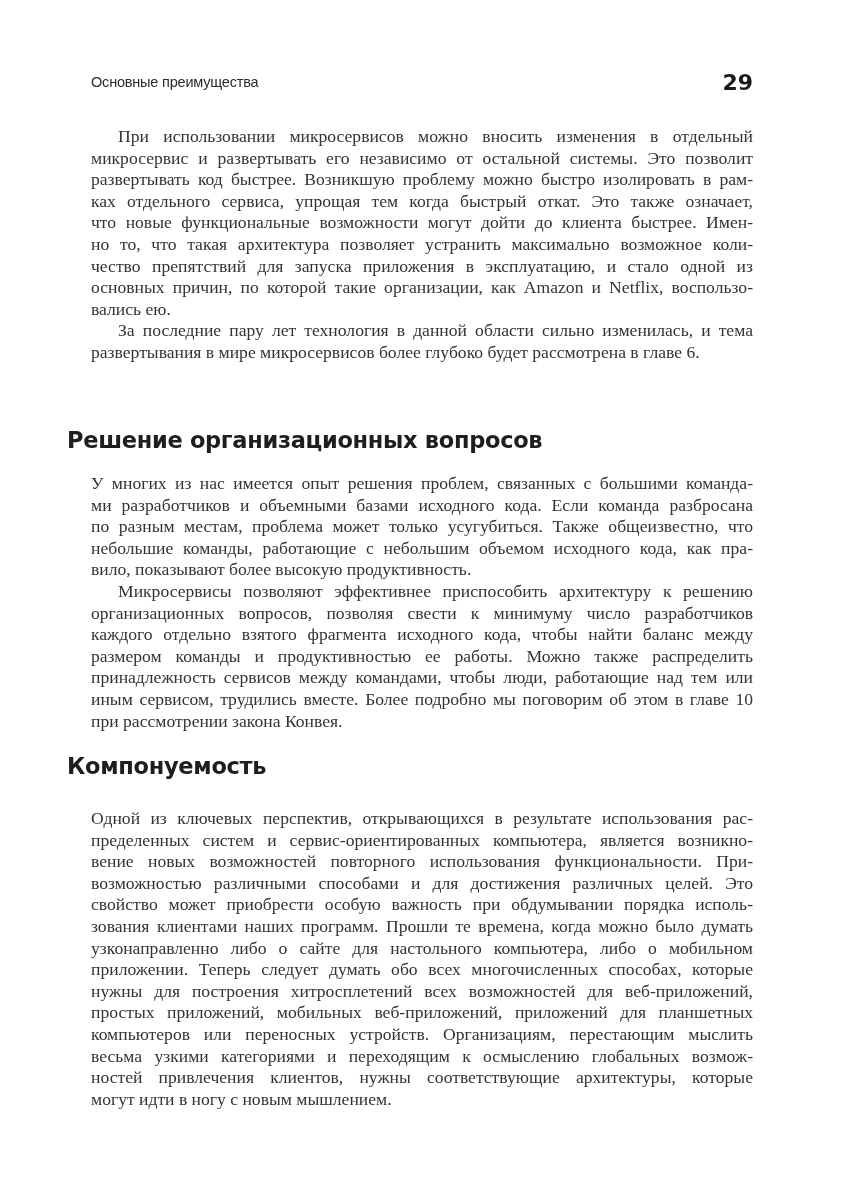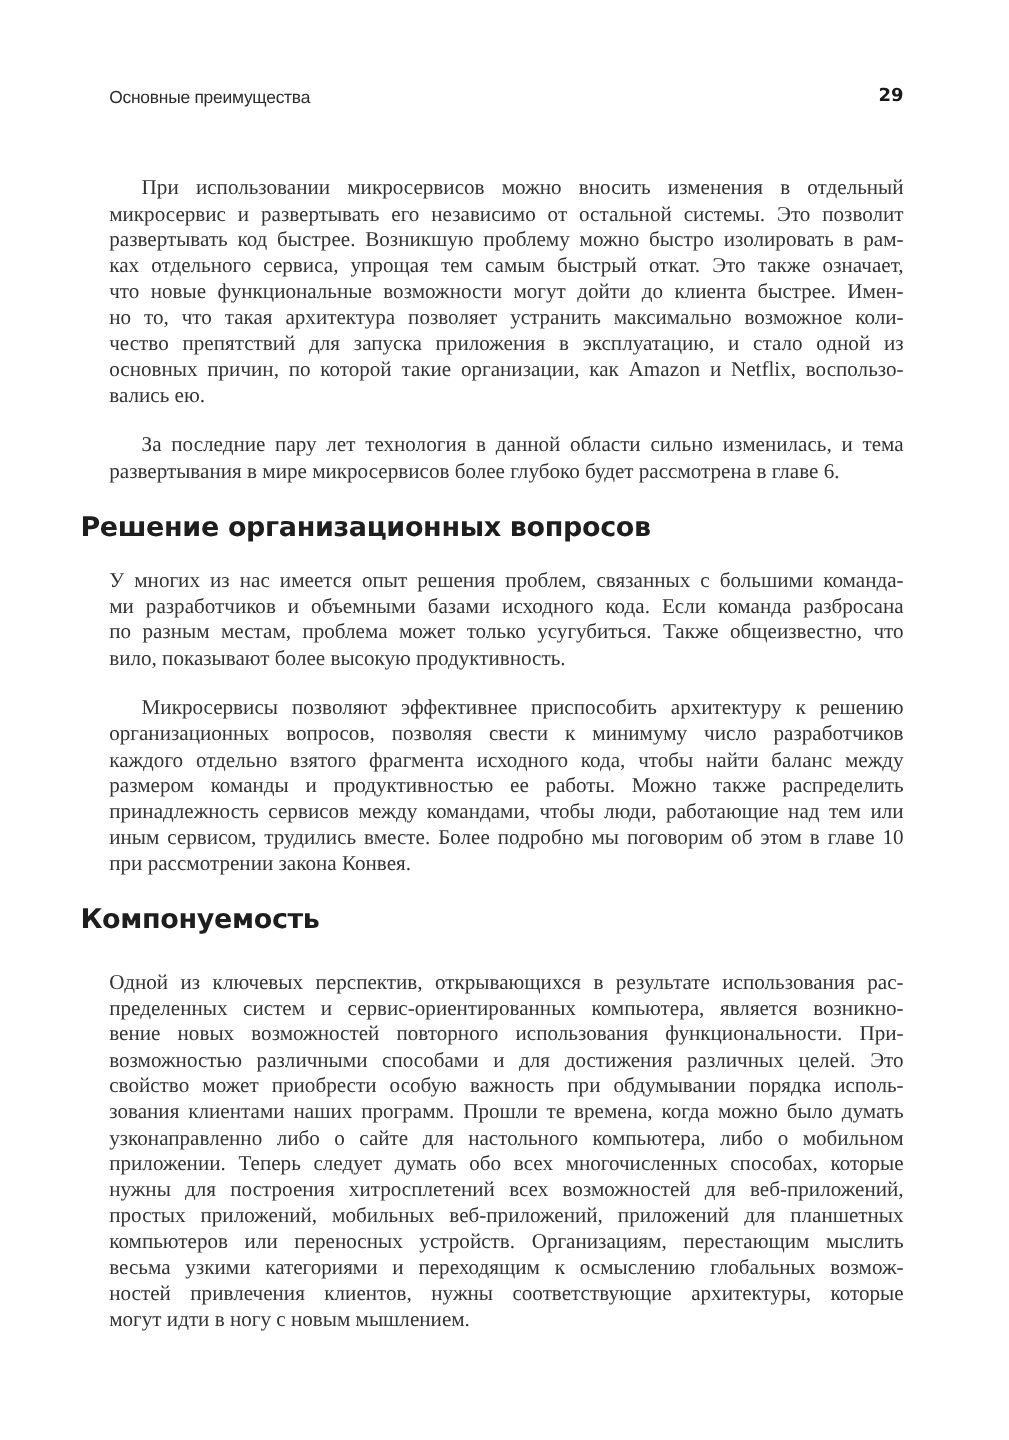--- a/index.html
+++ b/index.html
@@ -35,21 +35,21 @@
       font-size: 14.5px;
       color: #2a2a2a;
       letter-spacing: -0.2px;
     }
     .page-number {
       position: absolute;
       right: 0;
       top: -2px;
       font-family: "DejaVu Sans", sans-serif;
       font-weight: bold;
-      font-size: 15px;
+      font-size: 22px;
       color: #1a1a1a;
     }
     .body-text {
       position: absolute;
       left: 91px;
       width: 662px;
       font-family: "Liberation Serif", serif;
       font-size: 17.6px;
       line-height: 21.6px;
       color: #333333;
@@ -60,21 +60,20 @@
       white-space: nowrap;
       text-align: justify;
       text-align-last: justify;
       overflow: visible;
     }
     .line.last {
       text-align-last: left;
     }
     .line.indent {
       padding-left: 27px;
-      margin-top: 20px;
     }
     .section-heading {
       position: absolute;
       left: 67px;
       font-family: "DejaVu Sans", sans-serif;
       font-weight: bold;
       font-size: 22.5px;
       color: #1e1e1e;
       letter-spacing: -0.3px;
       white-space: nowrap;
@@ -88,40 +87,41 @@
   <div class="running-head">
     <span class="running-title">Основные преимущества</span>
     <span class="page-number">29</span>
   </div>
 
   <div class="body-text" style="top:126px;">
     <div>
       <span class="line indent">При использовании микросервисов можно вносить изменения в отдельный</span>
       <span class="line">микросервис и развертывать его независимо от остальной системы. Это позволит</span>
       <span class="line">развертывать код быстрее. Возникшую проблему можно быстро изолировать в рам-</span>
-      <span class="line">ках отдельного сервиса, упрощая тем самым быстрый откат. Это также означает,</span>
+      <span class="line">ках отдельного сервиса, упрощая тем когда быстрый откат. Это также означает,</span>
       <span class="line">что новые функциональные возможности могут дойти до клиента быстрее. Имен-</span>
       <span class="line">но то, что такая архитектура позволяет устранить максимально возможное коли-</span>
       <span class="line">чество препятствий для запуска приложения в эксплуатацию, и стало одной из</span>
       <span class="line">основных причин, по которой такие организации, как Amazon и Netflix, воспользо-</span>
       <span class="line last">вались ею.</span>
     </div>
     <div>
       <span class="line indent">За последние пару лет технология в данной области сильно изменилась, и тема</span>
       <span class="line last">развертывания в мире микросервисов более глубоко будет рассмотрена в главе 6.</span>
     </div>
   </div>
 
   <div class="section-heading" style="top:427px;">Решение организационных вопросов</div>
 
   <div class="body-text" style="top:473px;">
     <div>
       <span class="line">У многих из нас имеется опыт решения проблем, связанных с большими команда-</span>
       <span class="line">ми разработчиков и объемными базами исходного кода. Если команда разбросана</span>
       <span class="line">по разным местам, проблема может только усугубиться. Также общеизвестно, что</span>
+      <span class="line">небольшие команды, работающие с небольшим объемом исходного кода, как пра-</span>
       <span class="line last">вило, показывают более высокую продуктивность.</span>
     </div>
     <div>
       <span class="line indent">Микросервисы позволяют эффективнее приспособить архитектуру к решению</span>
       <span class="line">организационных вопросов, позволяя свести к минимуму число разработчиков</span>
       <span class="line">каждого отдельно взятого фрагмента исходного кода, чтобы найти баланс между</span>
       <span class="line">размером команды и продуктивностью ее работы. Можно также распределить</span>
       <span class="line">принадлежность сервисов между командами, чтобы люди, работающие над тем или</span>
       <span class="line">иным сервисом, трудились вместе. Более подробно мы поговорим об этом в главе 10</span>
       <span class="line last">при рассмотрении закона Конвея.</span>

